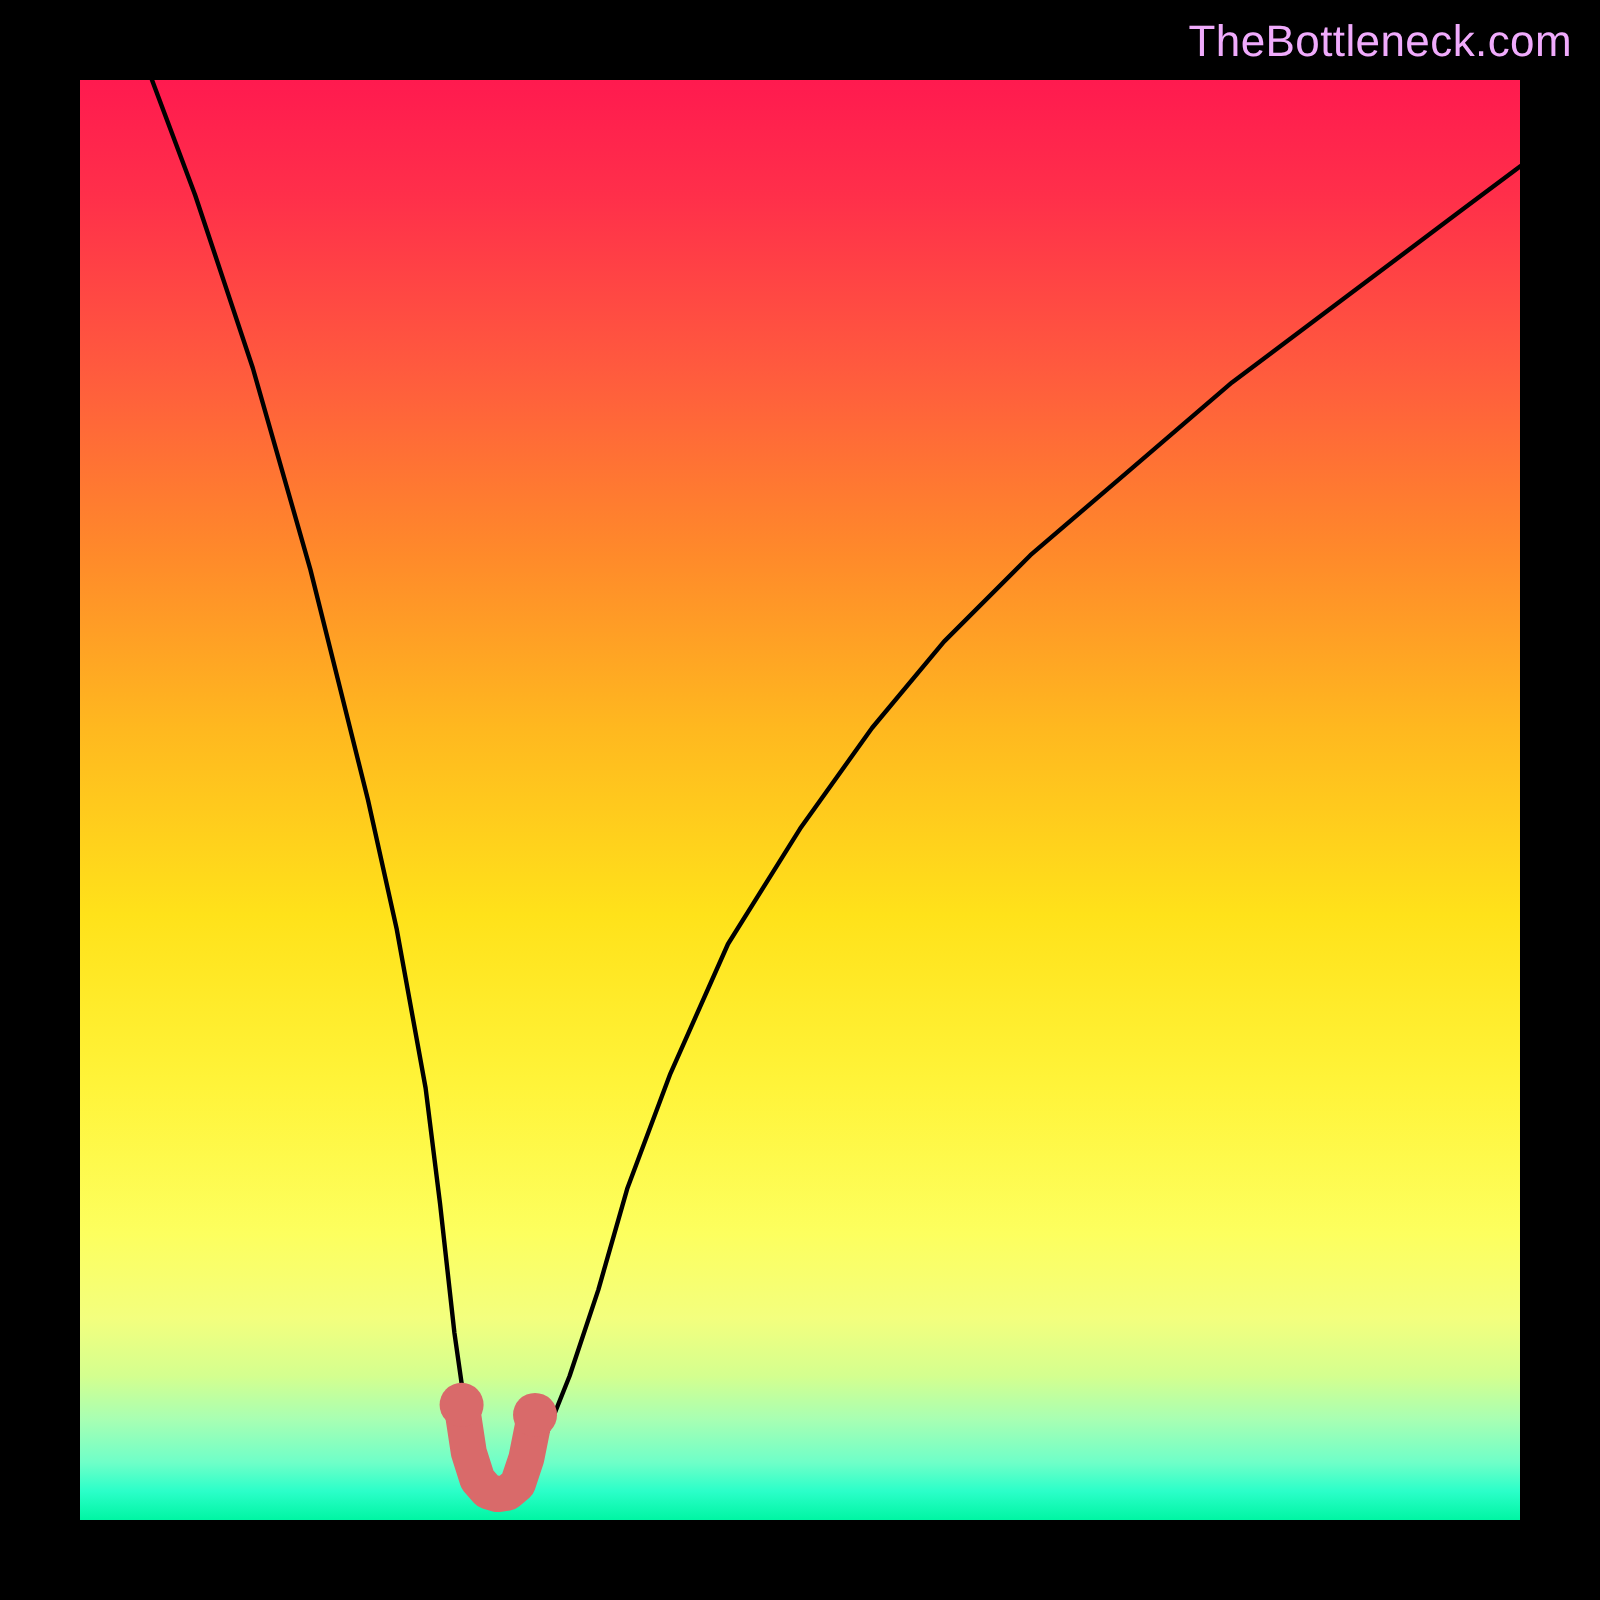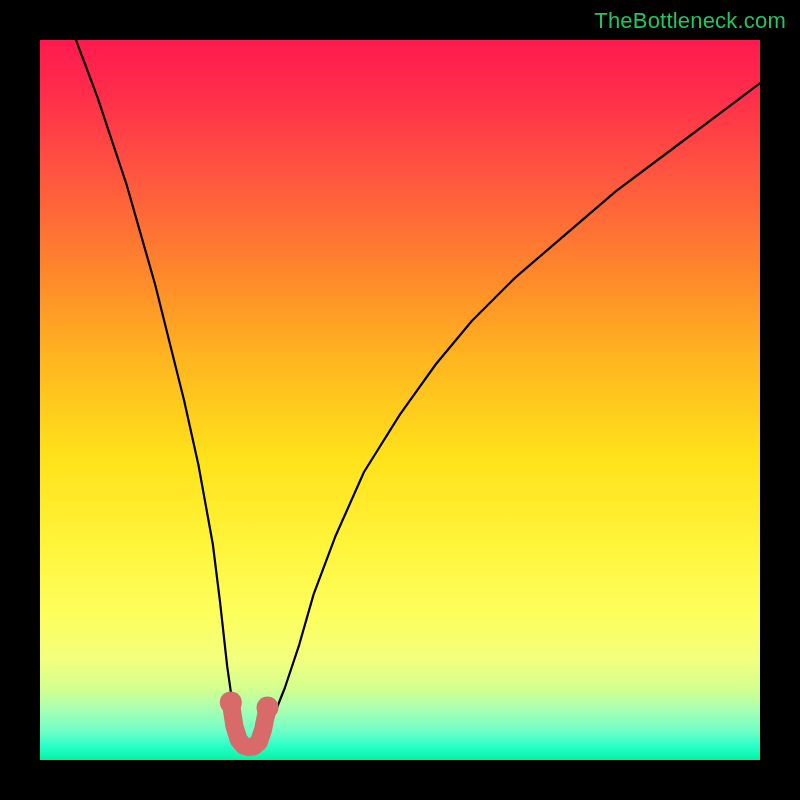--- a/index.html
+++ b/index.html
@@ -46,21 +46,21 @@
       #d4ff8f 90%,
       #a8ffb3 93%,
       #6fffc8 96%,
       #2bffc9 98%,
       #00f5a3 100%);
   }
   .watermark {
     position: absolute;
     top: 8px;
     right: 14px;
-    color: #22c55e;
+    color: #f0abfc;
     font-size: 22px;
     font-weight: 500;
     letter-spacing: 0.2px;
   }
   svg.curve {
     position: absolute;
     left: 0;
     top: 0;
     width: 100%;
     height: 100%;

